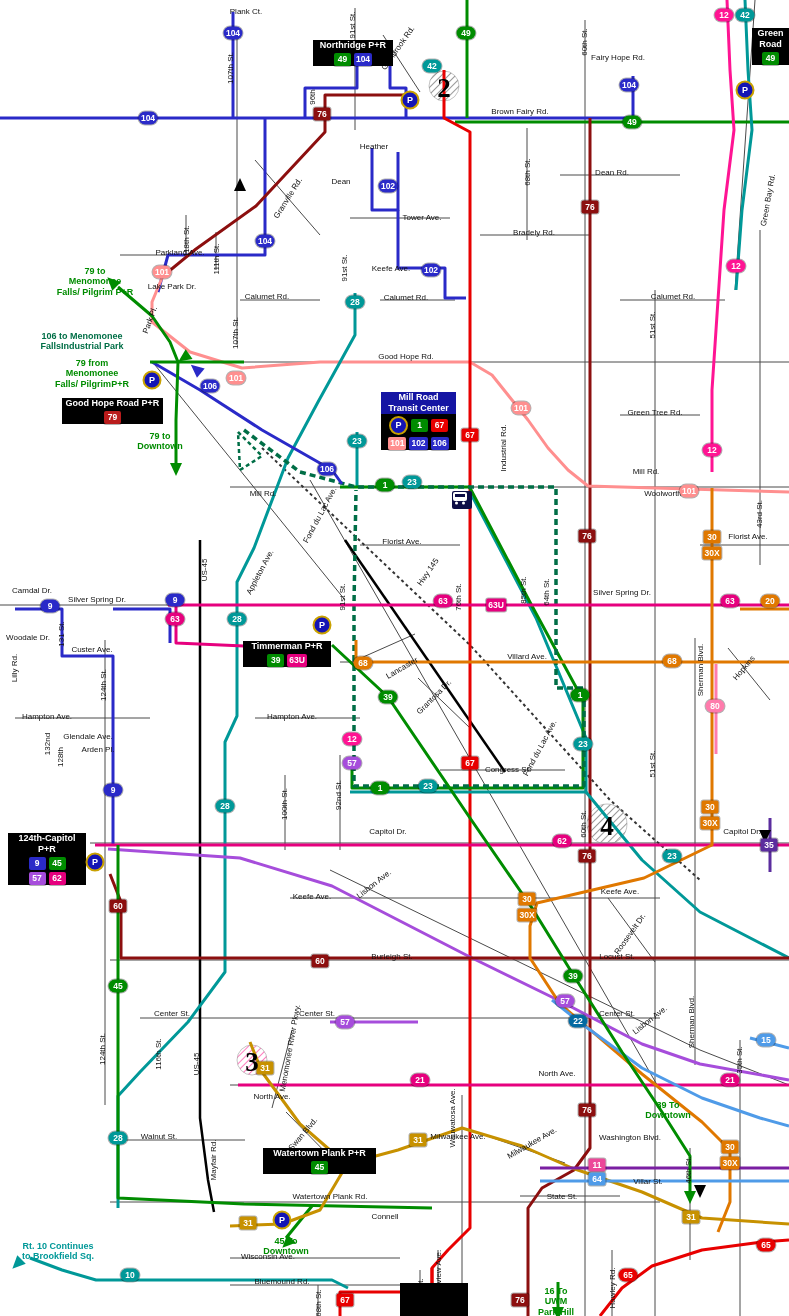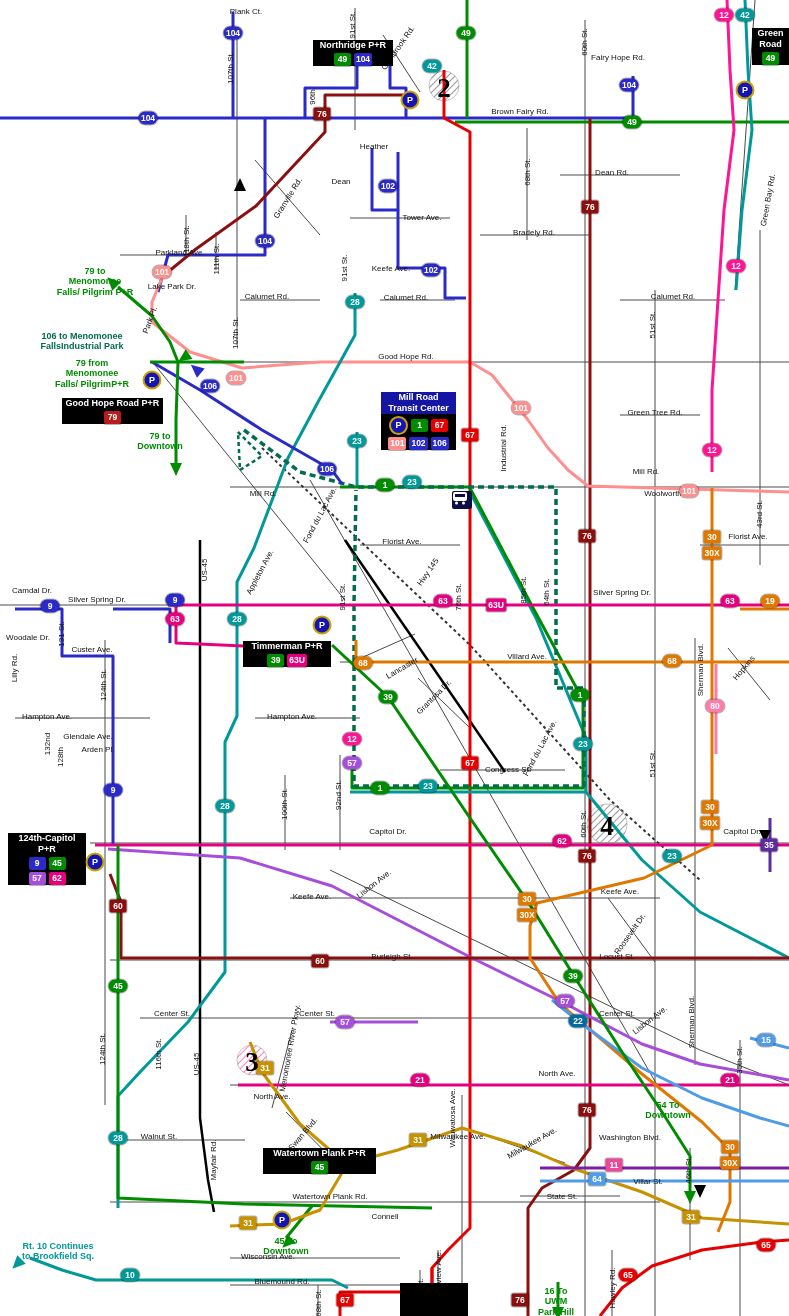--- a/index.html
+++ b/index.html
@@ -311,21 +311,21 @@
       <div class="badge sq abs" style="background: rgb(224, 120, 0); left: 712px; top: 537px;">30</div>
       <div class="badge sq abs" style="background: rgb(224, 120, 0); left: 712px; top: 553px;">30X</div>
       <div class="badge sq abs" style="background: rgb(140, 15, 15); left: 587px; top: 536px;">76</div>
       <div class="badge abs" style="background: rgb(42, 42, 200); left: 50px; top: 606px;">9</div>
       <div class="badge abs" style="background: rgb(42, 42, 200); left: 175px; top: 600px;">9</div>
       <div class="badge abs" style="background: rgb(230, 0, 126); left: 175px; top: 619px;">63</div>
       <div class="badge abs" style="background: rgb(0, 152, 152); left: 237px; top: 619px;">28</div>
       <div class="badge abs" style="background: rgb(230, 0, 126); left: 443px; top: 601px;">63</div>
       <div class="badge sq abs" style="background: rgb(230, 0, 126); left: 496px; top: 605px;">63U</div>
       <div class="badge abs" style="background: rgb(230, 0, 126); left: 730px; top: 601px;">63</div>
-      <div class="badge abs" style="background: rgb(224, 120, 0); left: 770px; top: 601px;">19</div>
+      <div class="badge abs" style="background: rgb(224, 120, 0); left: 770px; top: 601px;">20</div>
       <div class="badge abs" style="background: rgb(224, 120, 0); left: 363px; top: 663px;">68</div>
       <div class="badge abs" style="background: rgb(224, 120, 0); left: 672px; top: 661px;">68</div>
       <div class="badge abs" style="background: rgb(0, 140, 0); left: 580px; top: 695px;">1</div>
       <div class="badge abs" style="background: rgb(0, 140, 0); left: 388px; top: 697px;">39</div>
       <div class="badge abs" style="background: rgb(255, 123, 172); left: 715px; top: 706px;">80</div>
       <div class="badge abs" style="background: rgb(255, 20, 147); left: 352px; top: 739px;">12</div>
       <div class="badge abs" style="background: rgb(0, 152, 152); left: 583px; top: 744px;">23</div>
       <div class="badge abs" style="background: rgb(166, 77, 219); left: 352px; top: 763px;">57</div>
       <div class="badge sq abs" style="background: rgb(232, 0, 0); left: 470px; top: 763px;">67</div>
       <div class="badge abs" style="background: rgb(42, 42, 200); left: 113px; top: 790px;">9</div>
@@ -349,21 +349,21 @@
       <div class="badge abs" style="background: rgb(79, 155, 232); left: 766px; top: 1040px;">15</div>
       <div class="badge abs" style="background: rgb(166, 77, 219); left: 345px; top: 1022px;">57</div>
       <div class="badge sq abs" style="background: rgb(199, 145, 0); left: 265px; top: 1068px;">31</div>
       <div class="badge abs" style="background: rgb(230, 0, 126); left: 420px; top: 1080px;">21</div>
       <div class="badge abs" style="background: rgb(230, 0, 126); left: 730px; top: 1080px;">21</div>
       <div class="badge abs" style="background: rgb(0, 152, 152); left: 118px; top: 1138px;">28</div>
       <div class="badge sq abs" style="background: rgb(199, 145, 0); left: 418px; top: 1140px;">31</div>
       <div class="badge sq abs" style="background: rgb(140, 15, 15); left: 587px; top: 1110px;">76</div>
       <div class="badge sq abs" style="background: rgb(224, 120, 0); left: 730px; top: 1147px;">30</div>
       <div class="badge sq abs" style="background: rgb(224, 120, 0); left: 730px; top: 1163px;">30X</div>
-      <div class="badge sq abs" style="background: #ec4899; left: 614px; top: 1165px;">11</div>
+      <div class="badge sq abs" style="background: #ec4899; left: 597px; top: 1165px;">11</div>
       <div class="badge sq abs" style="background: rgb(79, 155, 232); left: 597px; top: 1179px;">64</div>
       <div class="badge sq abs" style="background: rgb(199, 145, 0); left: 691px; top: 1217px;">31</div>
       <div class="badge sq abs" style="background: rgb(199, 145, 0); left: 248px; top: 1223px;">31</div>
       <div class="badge abs" style="background: rgb(0, 152, 152); left: 130px; top: 1275px;">10</div>
       <div class="badge abs" style="background: rgb(232, 0, 0); left: 628px; top: 1275px;">65</div>
       <div class="badge abs" style="background: rgb(232, 0, 0); left: 766px; top: 1245px;">65</div>
       <div class="badge sq abs" style="background: rgb(232, 0, 0); left: 345px; top: 1300px;">67</div>
       <div class="badge sq abs" style="background: rgb(140, 15, 15); left: 520px; top: 1300px;">76</div>
       <div class="station" style="left: 313px; top: 40px; width: 80px;">
         <div class="st-title">Northridge P+R</div>
@@ -437,21 +437,21 @@
       <div class="ann" style="left: 92px; top: 358px; color: rgb(0, 140, 0);">
         <div>79 from</div>
         <div>Menomonee</div>
         <div>Falls/ PilgrimP+R</div>
       </div>
       <div class="ann" style="left: 160px; top: 431px; color: rgb(0, 140, 0);">
         <div>79 to</div>
         <div>Downtown</div>
       </div>
       <div class="ann" style="left: 668px; top: 1100px; color: rgb(0, 140, 0);">
-        <div>54 To</div>
+        <div>39 To</div>
         <div>Downtown</div>
       </div>
       <div class="ann" style="left: 286px; top: 1236px; color: rgb(0, 140, 0);">
         <div>45 To</div>
         <div>Downtown</div>
       </div>
       <div class="ann" style="left: 58px; top: 1241px; color: rgb(0, 152, 152);">
         <div>Rt. 10 Continues</div>
         <div>to Brookfield Sq.</div>
       </div>

